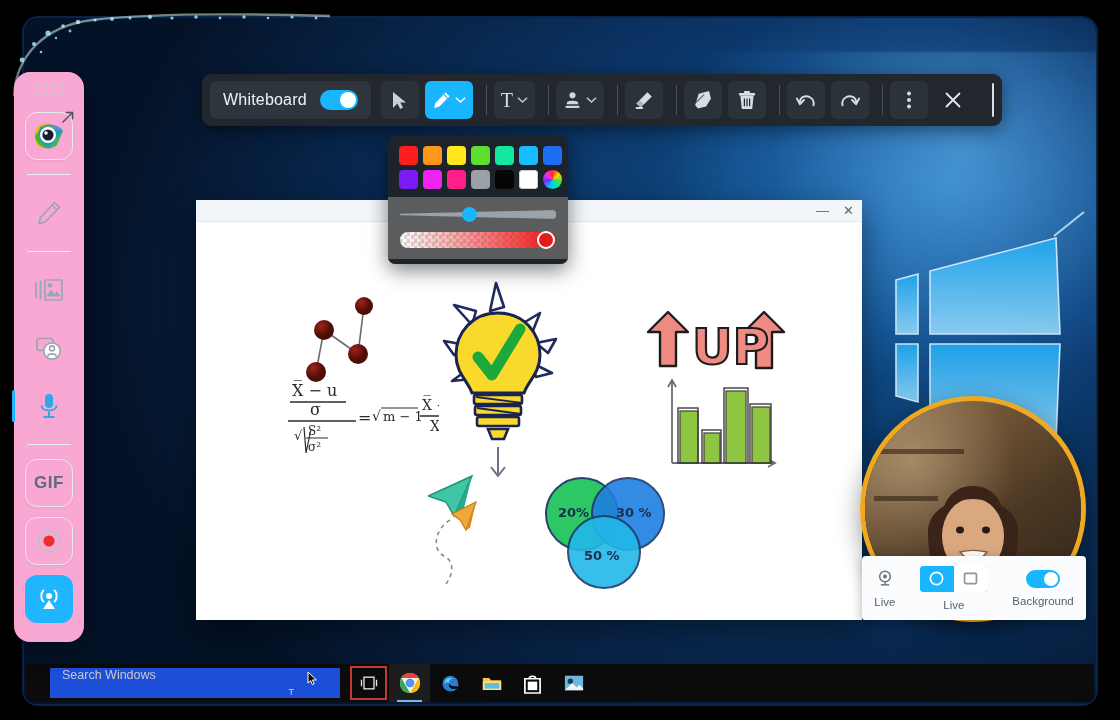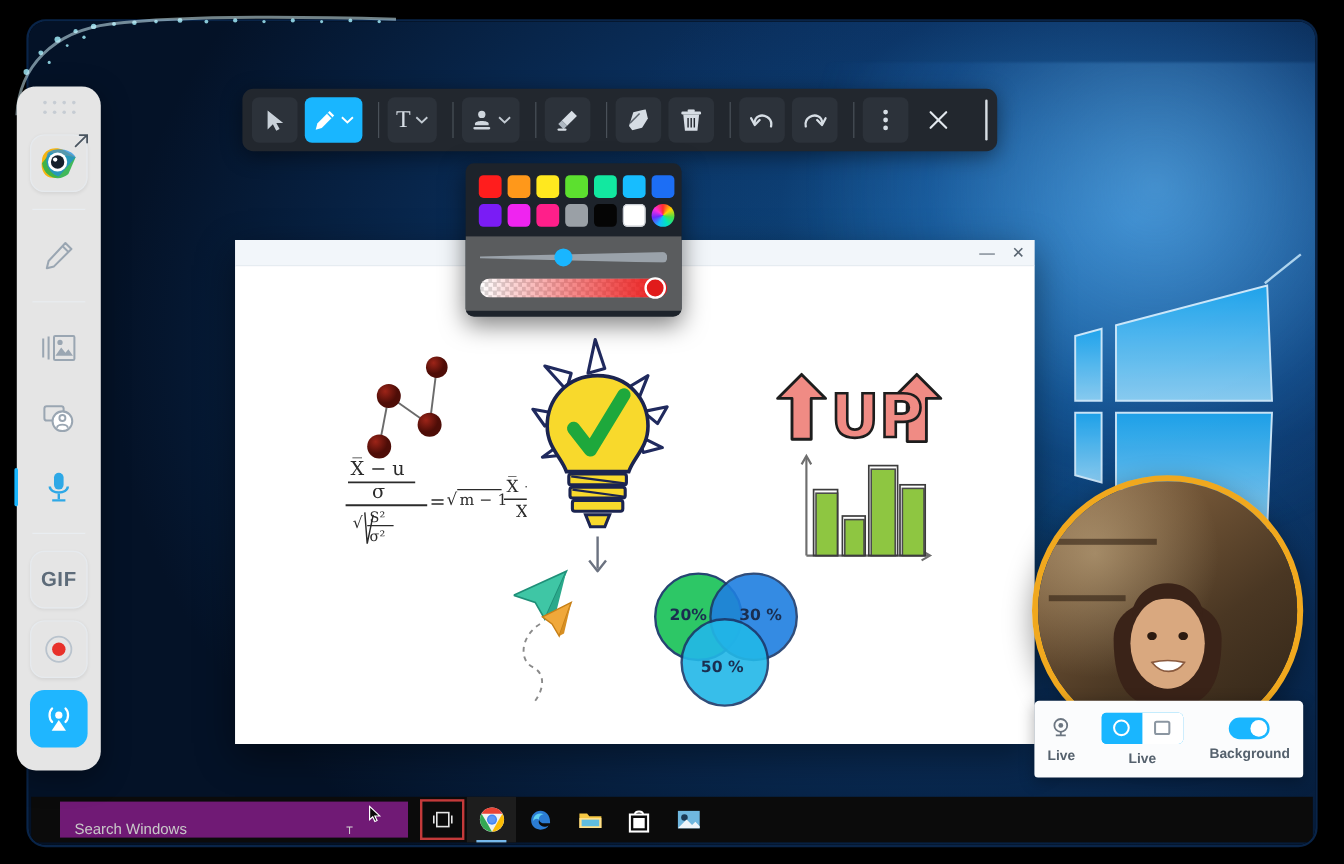--- a/index.html
+++ b/index.html
@@ -122,37 +122,37 @@
   .segbtn { display:flex; width:68px; height:26px; border-radius:4px; overflow:hidden; background:#19b6ff; }
   .segbtn .seg { flex:1; display:flex; align-items:center; justify-content:center; }
   .segbtn .seg.on { background:#19b6ff; }
   .segbtn .seg.off { background:#ffffff; }
   .tgl2 { width:34px; height:18px; border-radius:9px; background:#19b6ff; position:relative; }
   .tgl2::after { content:""; position:absolute; right:2px; top:2px; width:14px; height:14px; border-radius:50%; background:#fff; }
 
   
   .dock {
     position:absolute; left:14px; top:72px; width:70px; height:570px;
-    background:#e5e5e5; border-radius:16px; box-shadow:0 6px 24px rgba(0,0,0,.35);
+    background:#f9a8d4; border-radius:16px; box-shadow:0 6px 24px rgba(0,0,0,.35);
     display:flex; flex-direction:column; align-items:center; padding-top:12px;
   }
   .grip { display:grid; grid-template-columns:repeat(4,3px); gap:5px; margin-bottom:12px; }
   .grip i { width:3px; height:3px; border-radius:50%; background:#c6ccd3; display:block; }
   .dock-div { width:44px; height:1px; background:#e9edf1; margin:9px 0; }
   .ditem { width:48px; height:48px; border-radius:12px; display:flex; align-items:center; justify-content:center;
            position:relative; cursor:pointer; margin:5px 0; }
   .ditem.box { border:1px solid #e6eaee; box-shadow:0 1px 3px rgba(0,0,0,.07); }
   .ditem.blue { background:#1fb6ff; }
   .ditem .gif { font-size:17px; font-weight:bold; color:#5d6b79; letter-spacing:.5px; }
   .ditem .arrow { position:absolute; right:-3px; top:-3px; }
   .activebar { position:absolute; left:-13px; top:8px; width:3px; height:32px; background:#19b6ff; border-radius:2px; }
 
   
   .taskbar { position:absolute; left:26px; bottom:20px; width:1068px; height:38px; background:#0b0b0b; display:flex; align-items:center; }
-  .tb-search { width:290px; height:30px; background:#701a75; margin-left:24px; display:flex; align-items:flex-end;
+  .tb-search { width:290px; height:30px; background:#1d4ed8; margin-left:24px; display:flex; align-items:flex-start;
                padding:0 12px; position:relative; }
   .tb-search .ph { color:#c8c8c8; font-size:12.5px; }
   .tb-search .tmark { position:absolute; right:46px; bottom:1px; color:#d0d0d0; font-size:9px; }
   .tb-icons { display:flex; align-items:center; gap:0px; margin-left:8px; }
   .tb-ic { width:41px; height:38px; display:flex; align-items:center; justify-content:center; cursor:pointer; position:relative; }
   .tb-ic.redbox { outline:2px solid #c43a3a; outline-offset:-4px; }
   .tb-ic.chrome-on { background:#1d1d1d; }
   .tb-ic.chrome-on::after { content:""; position:absolute; left:8px; right:8px; bottom:0; height:2px; background:#76b9ec; }
   .tray { margin-left:auto; display:flex; align-items:center; gap:11px; padding-right:9px; }
   .clock { color:#f0f0f0; font-size:10.5px; line-height:13px; text-align:right; padding-right:4px; }
@@ -326,21 +326,21 @@
         <ellipse cx="75" cy="66" rx="31" ry="38" fill="#d9a87f"></ellipse>
         <path d="M46 44 C52 24 98 24 104 44 C106 34 96 16 75 16 C54 16 44 34 46 44 Z" fill="#3a2318"></path>
         <g fill="#2b1a10">
           <ellipse cx="62" cy="60" rx="4" ry="3.4"></ellipse>
             <ellipse cx="88" cy="60" rx="4" ry="3.4"></ellipse>
         </g>
         <path d="M62 82 C70 92 82 92 89 82 C80 80 70 80 62 82 Z" fill="#ffffff" stroke="#8a5a3e" stroke-width="1.4"></path>
       </svg>
     </div>
 
-    <div class="lvbar" style="left:838px; top:566px;font-weight:bold;">
+    <div class="lvbar" style="left:838px; top:538px;">
       <div class="lvcol">
         <svg width="20" height="20" viewBox="0 0 24 24">
           <circle cx="12" cy="9" r="6.4" fill="none" stroke="#6c7681" stroke-width="1.8"></circle>
           <circle cx="12" cy="9" r="2.4" fill="#6c7681"></circle>
           <line x1="7" y1="19" x2="17" y2="19" stroke="#6c7681" stroke-width="1.8"></line>
           <line x1="12" y1="15.4" x2="12" y2="19" stroke="#6c7681" stroke-width="1.8"></line>
         </svg>
         <div class="cap">Live</div>
       </div>
       <div class="lvcol">
@@ -439,20 +439,24 @@
         <circle cx="292" cy="17" r="1.6"></circle>
         <circle cx="316" cy="18" r="1.4"></circle>
       <circle cx="41" cy="52" r="1.3"></circle>
         <circle cx="56" cy="38" r="1.2"></circle>
         <circle cx="70" cy="31" r="1.4"></circle>
     </g>
     <path d="M14 96 C16 56 44 26 92 20 C160 12 260 14 330 16" fill="none" stroke="#cfeef7" stroke-width="2.4" opacity=".55"></path>
   </svg>
 
   <div class="toolbar">
+    <div class="wb-pill">
+      <span class="lbl">Whiteboard</span>
+      <span class="tgl"></span>
+    </div>
 
     <div class="tbtn">
       <svg width="17" height="19" viewBox="0 0 17 19">
         <path d="M2 1 L2 17 L6.4 12.6 L9.2 18 L12 16.6 L9.3 11.6 L15 11.4 Z" fill="#c9d1d9"></path>
       </svg>
     </div>
 
     <div class="tbtn wide active">
       <svg width="19" height="19" viewBox="0 0 20 20">
         <path d="M14.4 1.6 L18.4 5.6 L7.5 16.5 L2.2 18 L3.6 12.6 Z" fill="#ffffff"></path>

